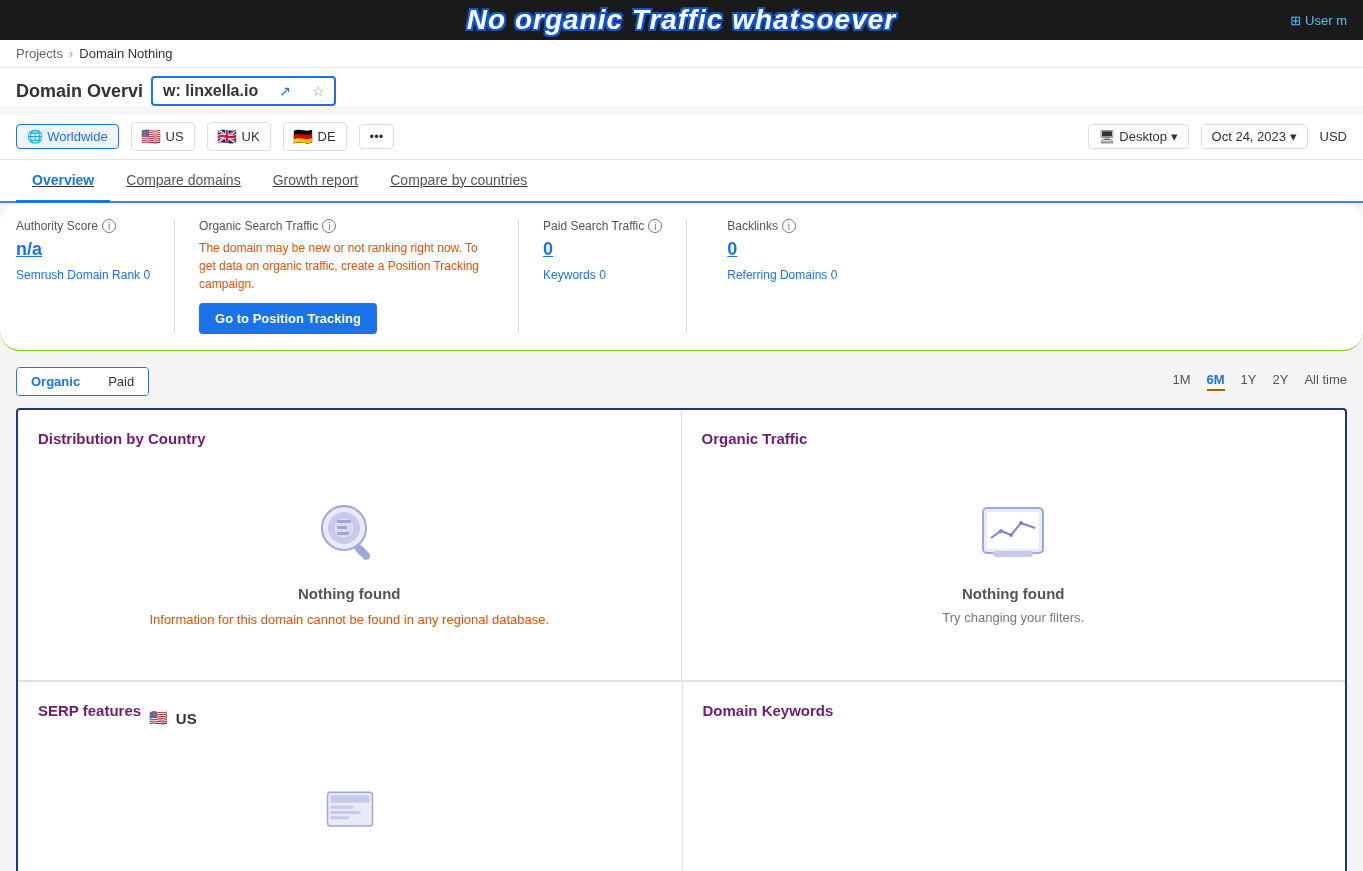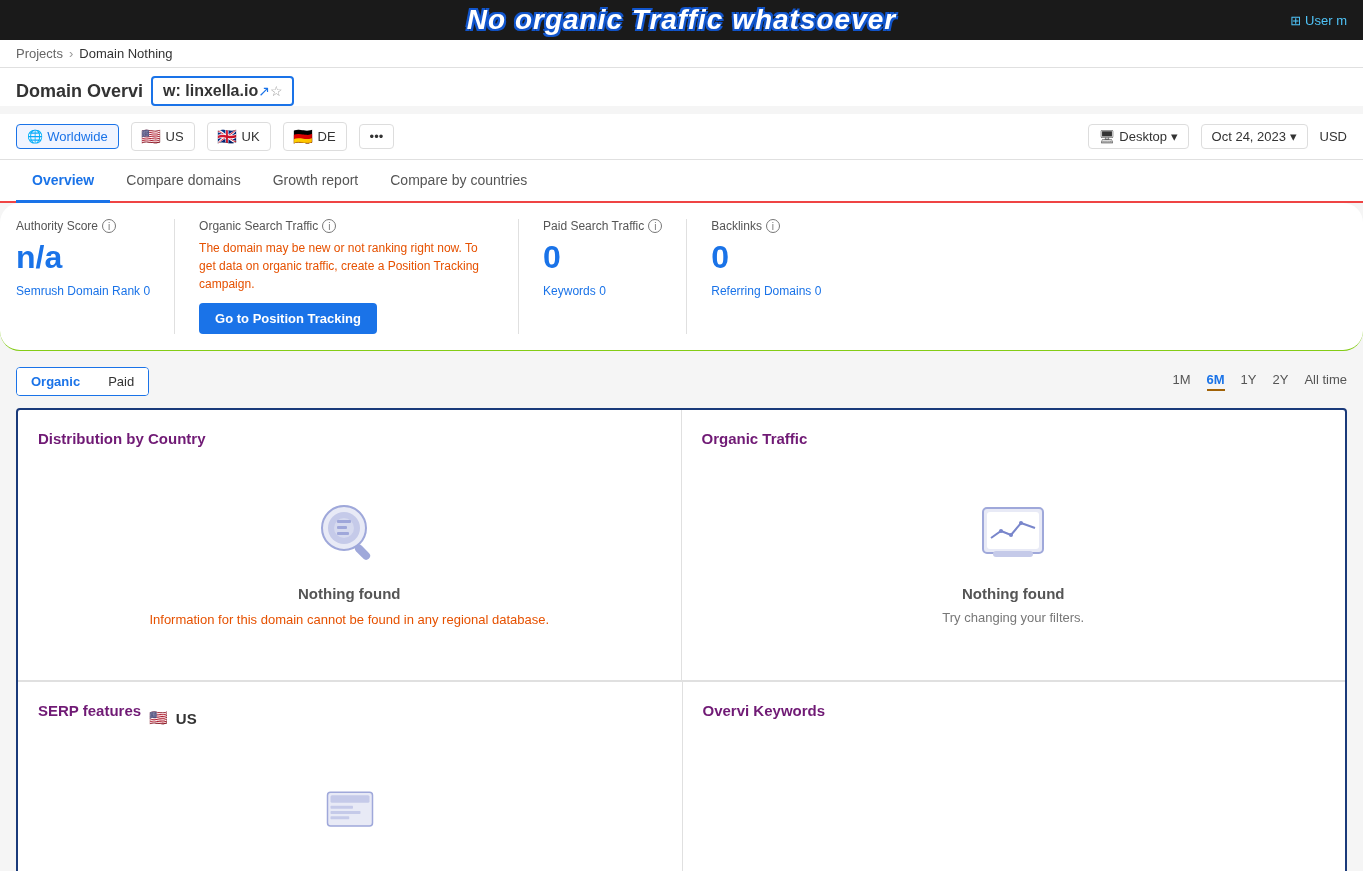--- a/index.html
+++ b/index.html
@@ -64,21 +64,21 @@
       color: #333;
     }
     .domain-name-box {
       border: 2px solid #1a73e8;
       border-radius: 4px;
       padding: 4px 10px;
       font-size: 16px;
       color: #333;
       display: flex;
       align-items: center;
-      gap: 0;
+      gap: 21px;
       background: #fff;
     }
     .domain-name-text { font-weight: 600; }
     .external-link-icon { color: #1a73e8; font-size: 14px; cursor: pointer; }
     .star-icon { color: #999; font-size: 14px; cursor: pointer; }
 
     
     .filter-bar {
       background: #fff;
       padding: 8px 16px;
@@ -106,21 +106,22 @@
     }
     .filter-btn .flag { font-size: 16px; }
     .filter-right { margin-left: auto; display: flex; gap: 12px; align-items: center; }
     .usd-label { font-size: 13px; color: #333; }
 
     
     .nav-tabs {
       background: #fff;
       padding: 0 16px;
       display: flex;
-      border-bottom: 2px solid #ef4444;
+      border-bottom: 2px solid #3b82f6;
+      text-decoration: underline;
     }
     .nav-tab {
       padding: 12px 16px;
       cursor: pointer;
       font-size: 14px;
       color: #555;
       border-bottom: 3px solid transparent;
       margin-bottom: -2px;
     }
     .nav-tab.active {
@@ -137,33 +138,34 @@
       padding: 16px;
       gap: 0;
       border-radius: 20px;
     }
     .stat-block {
       padding: 0 24px 0 0;
       margin-right: 24px;
       border-right: 1px solid #e0e0e0;
       min-width: 140px;
     }
-    .stat-block:last-child { border-right: none; }
+    .stat-block:last-child { border-right: none; margin-left: 16px; }
     .stat-label {
       font-size: 12px;
       color: #555;
       display: flex;
       align-items: center;
       gap: 4px;
       margin-bottom: 6px;
     }
     .stat-value {
-      font-size: 32px;
+      font-size: 18px;
       font-weight: bold;
       color: #1a73e8;
+      text-decoration: underline;
     }
     .stat-value.na { color: #1a73e8; }
     .stat-sub {
       font-size: 12px;
       color: #777;
       margin-top: 8px;
     }
     .stat-sub span { color: #1a73e8; }
     .organic-warning {
       font-size: 12px;
@@ -504,17 +506,17 @@
             <rect x="10" y="15" width="60" height="45" rx="4" fill="#e8eaf6" stroke="#9fa8da" stroke-width="2"></rect>
             <rect x="14" y="19" width="52" height="10" rx="2" fill="#c5cae9"></rect>
             <rect x="14" y="33" width="30" height="4" rx="1" fill="#c5cae9"></rect>
             <rect x="14" y="40" width="40" height="4" rx="1" fill="#c5cae9"></rect>
             <rect x="14" y="47" width="25" height="4" rx="1" fill="#c5cae9"></rect>
           </svg>
         </div>
       </div>
 
       <div class="organic-keywords-section">
-        <div class="panel-section-title">Overvi Keywords</div>
+        <div class="panel-section-title">Domain Keywords</div>
       </div>
     </div>
   </div>
 </div>
 
 </body></html>

